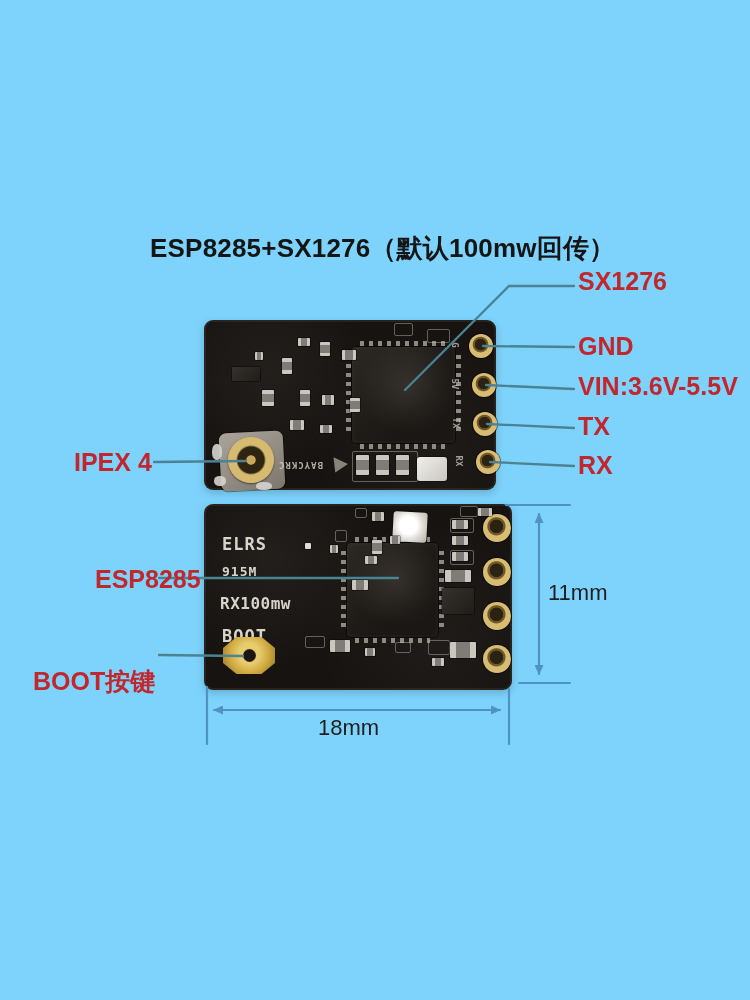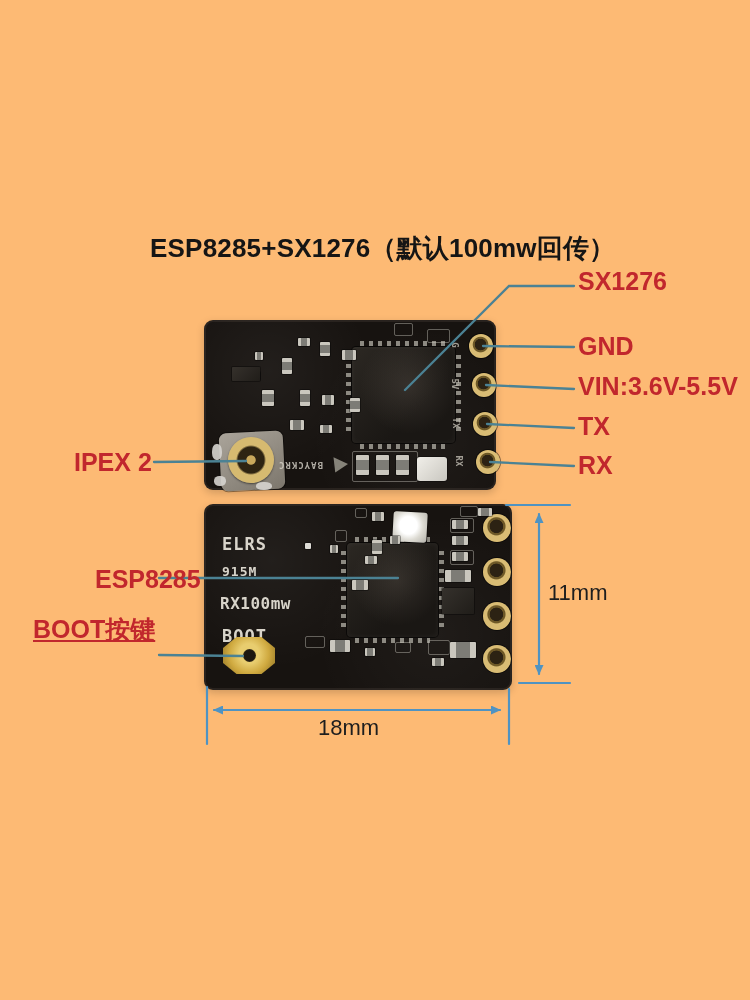--- a/index.html
+++ b/index.html
@@ -2,21 +2,21 @@
 <html style="--label-red: #c1272d; --leader-line: #4b8294; --dimension-blue: #4f93c2;"><head>
 <meta charset="utf-8">
 <style>
   :root{
     --label-red:#c1272d;
     --leader-line:#4b8294;
     --dimension-blue:#4f93c2;
   }
   html,body{margin:0;padding:0;background:#fff;}
   .canvas{
-    position:relative;width:750px;height:1000px;background:#fdba74;
+    position:relative;width:750px;height:1000px;background:#7dd3fc;
     font-family:"Liberation Sans",sans-serif;overflow:hidden;
   }
   .title{
     position:absolute;left:150px;top:231px;width:460px;
     font-size:26px;font-weight:bold;color:#151515;white-space:nowrap;
     letter-spacing:0.2px;
   }
   .brand{
     position:absolute;left:456px;top:823px;font-size:31px;font-weight:bold;
     color:#171717;letter-spacing:0.3px;white-space:nowrap;
@@ -247,21 +247,21 @@
     <line class="dim" x1="207" y1="687" x2="207" y2="744"></line>
     <line class="dim" x1="509" y1="689" x2="509" y2="744"></line>
     <line class="dim" x1="214" y1="710" x2="500" y2="710" marker-start="url(#arr)" marker-end="url(#arr)"></line>
   </svg>
 
   <div class="label-red" style="left:578px;top:268px;">SX1276</div>
   <div class="label-red" style="left:578px;top:333px;">GND</div>
   <div class="label-red" style="left:578px;top:373px;">VIN:3.6V-5.5V</div>
   <div class="label-red" style="left:578px;top:413px;">TX</div>
   <div class="label-red" style="left:578px;top:452px;">RX</div>
-  <div class="label-red" style="left:74px;top:449px;">IPEX 2</div>
+  <div class="label-red" style="left:74px;top:449px;">IPEX 4</div>
   <div class="label-red" style="left:47px;top:566px;margin-left:48px;">ESP8285</div>
-  <div class="label-red" style="left:33px;top:616px;text-decoration:underline;">BOOT按键</div>
+  <div class="label-red" style="left:33px;top:668px;">BOOT按键</div>
 
   <div class="dim-text" style="left:548px;top:580px;">11mm</div>
   <div class="dim-text" style="left:318px;top:715px;">18mm</div>
 
 
 </div>
 
 </body></html>

